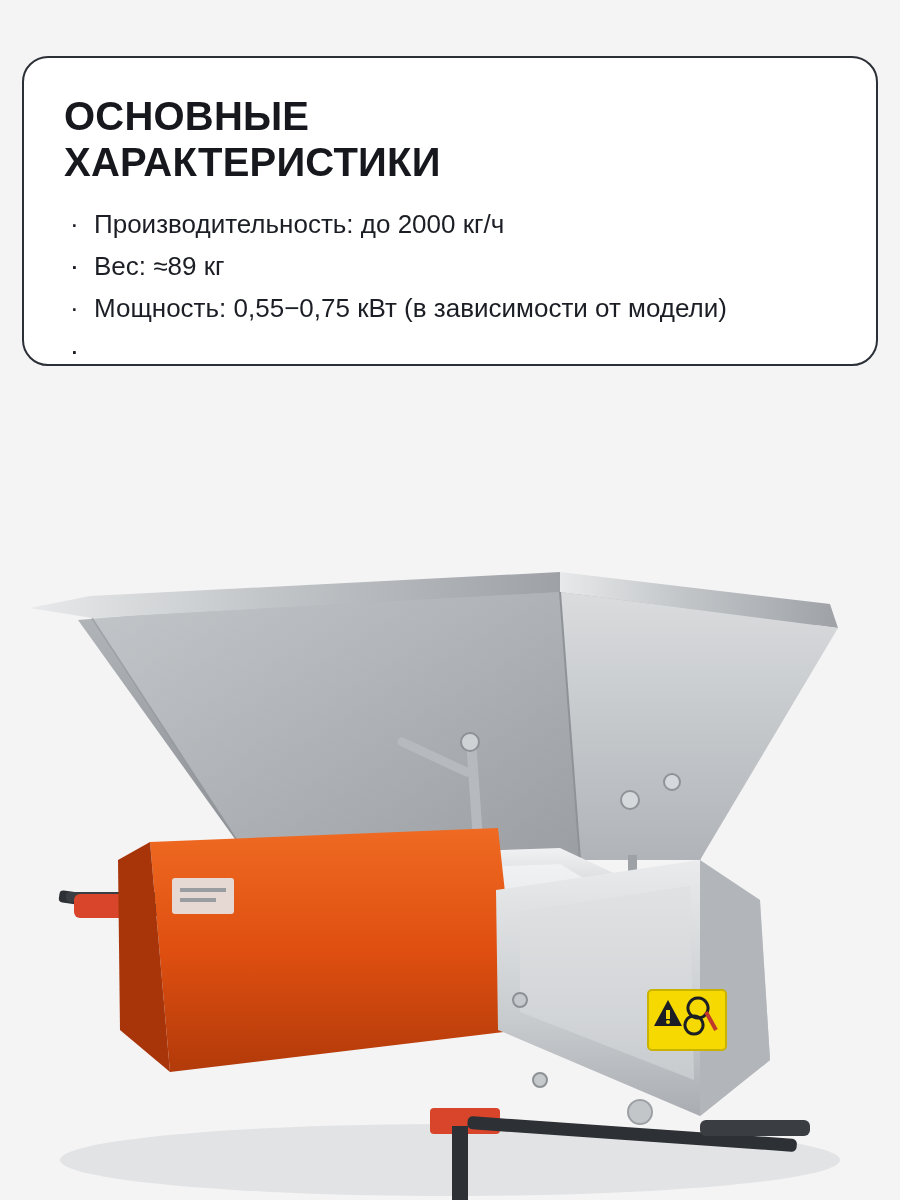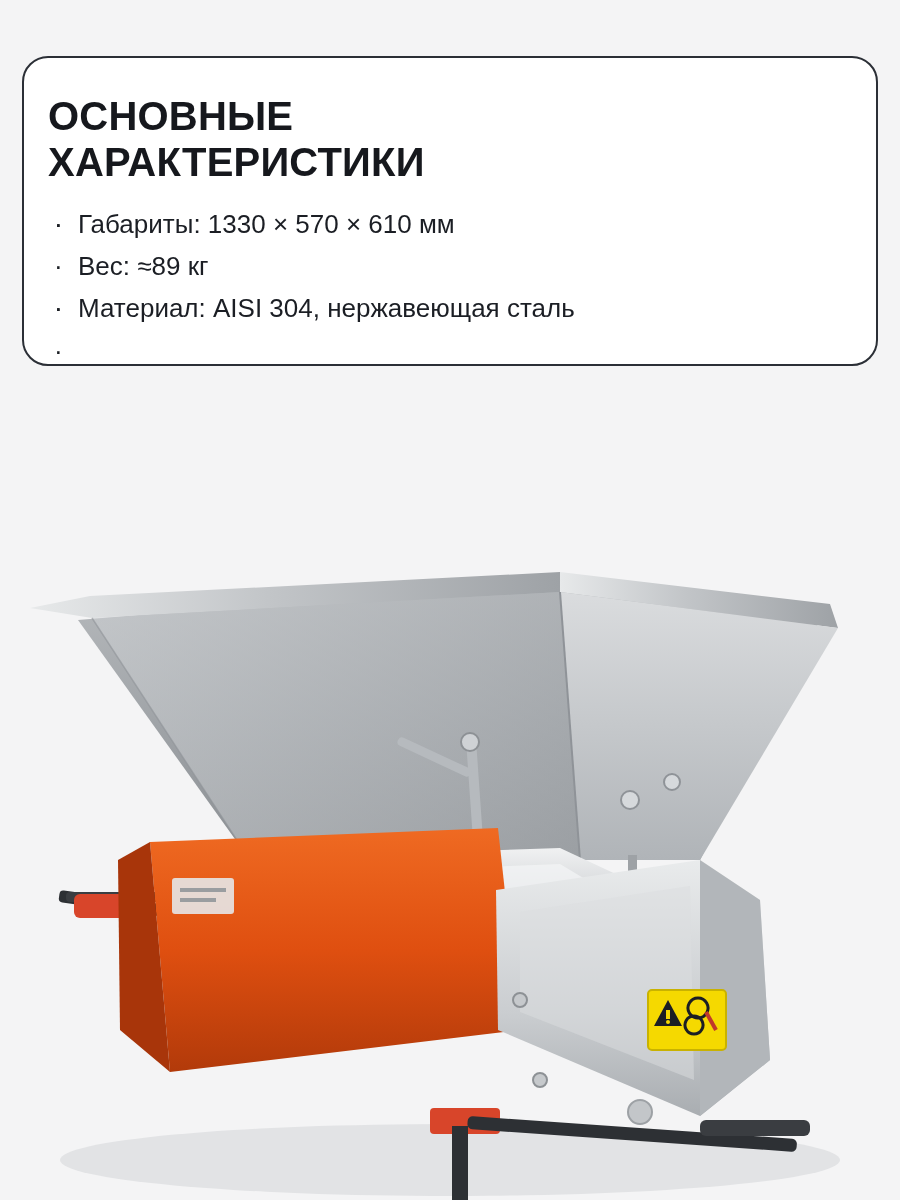--- a/index.html
+++ b/index.html
@@ -26,21 +26,21 @@
   
   .spec-card {
     position: absolute;
     left: 22px;
     top: 56px;
     width: 856px;
     box-sizing: border-box;
     background: #ffffff;
     border: 2px solid #2b2f36;
     border-radius: 26px;
-    padding: 36px 40px 34px 24px;
+    padding: 36px 40px 34px 40px;
     z-index: 5;
   }
 
   .spec-title {
     font-size: 40px;
     line-height: 1.14;
     font-weight: bold;
     color: #16181d;
     letter-spacing: 0.2px;
     margin: 0 0 18px 0;
@@ -86,35 +86,35 @@
 
 <div class="page">
 
   <div class="spec-card">
     <h1 class="spec-title">ОСНОВНЫЕ
 ХАРАКТЕРИСТИКИ</h1>
 
     <ul class="spec-list">
       <li>
         <span class="bullet">·</span>
-      </li>
-      <li>
-        <span class="bullet">·</span>
-        <span>Габариты: 1330 × 570 × 610 мм</span>
+        <span>Производительность: до 2000 кг/ч</span>
+      </li>
+      <li>
+        <span class="bullet">·</span>
       </li>
       <li>
         <span class="bullet">·</span>
         <span>Вес: ≈89 кг</span>
       </li>
       <li>
         <span class="bullet">·</span>
-      </li>
-      <li>
-        <span class="bullet">·</span>
-        <span>Материал: AISI 304, нержавеющая сталь</span>
+        <span>Мощность: 0,55−0,75 кВт (в зависимости от модели)</span>
+      </li>
+      <li>
+        <span class="bullet">·</span>
       </li>
       <li>
         <span class="bullet">·</span>
       </li>
     </ul>
   </div>
 
   <div class="photo">
     <svg width="900" height="640" viewBox="0 0 900 640" xmlns="http://www.w3.org/2000/svg">
       <defs>

